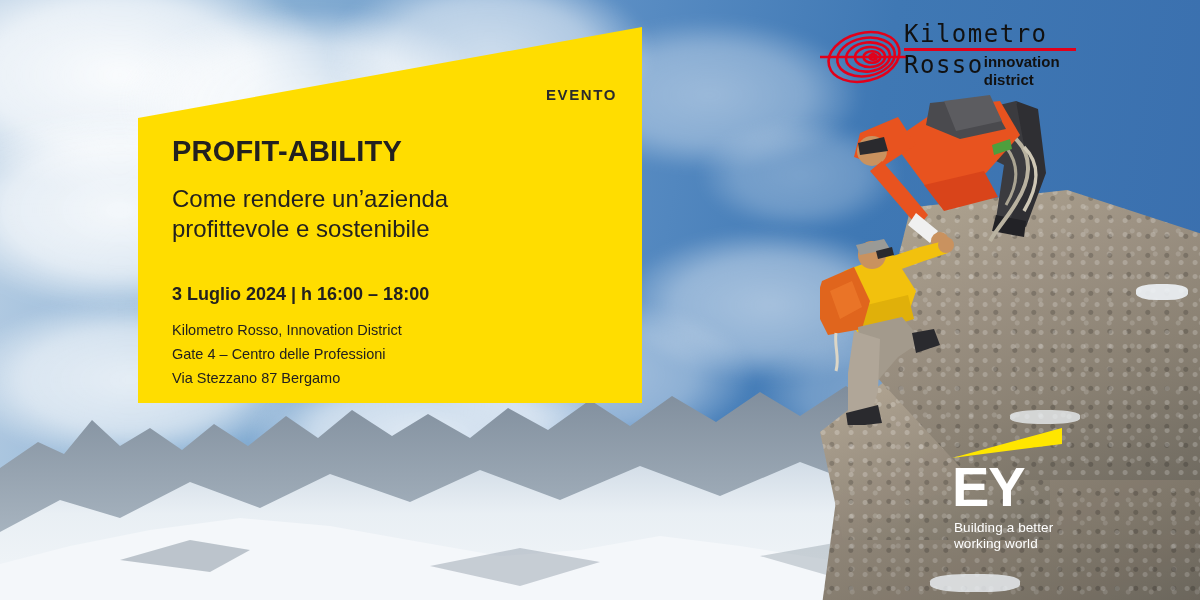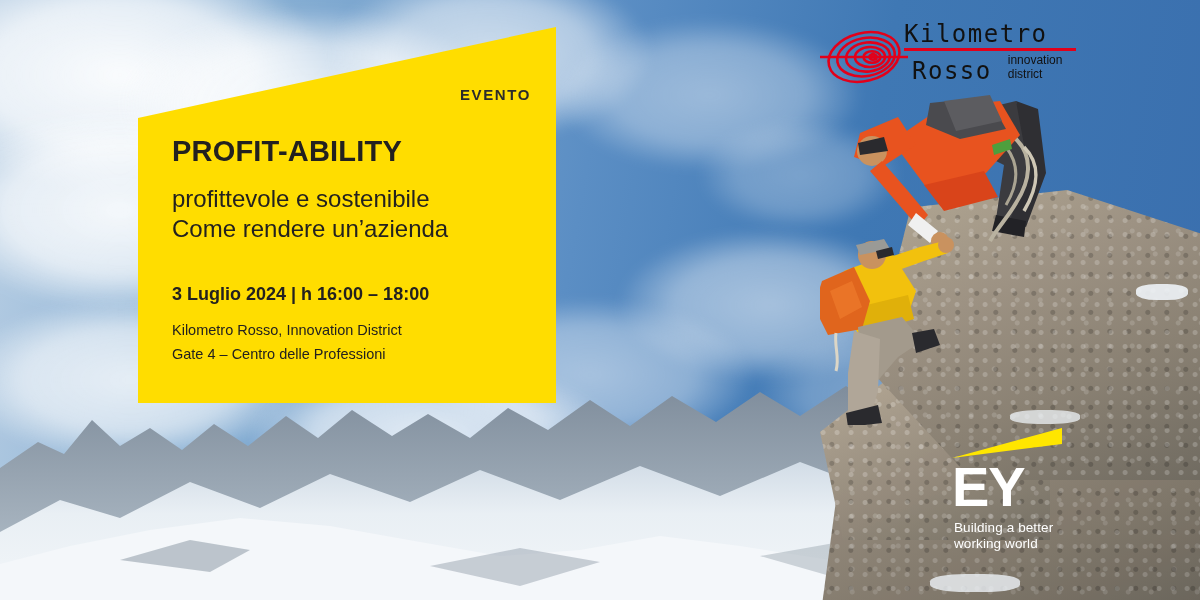--- a/index.html
+++ b/index.html
@@ -67,21 +67,21 @@
   }
   .rock-snow {
     position:absolute; background:#eef3f7; opacity:.9; border-radius:40%;
   }
 
   
   .climbers { position:absolute; left:820px; top:95px; width:270px; height:330px; }
 
   
   .panel {
-    position:absolute; left:138px; top:20px; width:418px; height:383px;
+    position:absolute; left:138px; top:20px; width:504px; height:383px;
     background:#ffdd00;
     clip-path:polygon(0% 25.6%, 100% 1.8%, 100% 100%, 0% 100%);
   }
   .evento {
     position:absolute; right:25px; top:66px;
     font-size:15px; font-weight:bold; letter-spacing:1.6px; color:#2b2b2b;
   }
   .panel-body { position:absolute; left:34px; top:115px; width:430px; }
   .title {
     font-size:29px; font-weight:bold; letter-spacing:.2px; color:#23211f;
@@ -98,23 +98,23 @@
 
   
   .km-logo { position:absolute; left:818px; top:22px; width:260px; height:72px; }
   .km-mark { position:absolute; left:0; top:2px; width:92px; height:66px; }
   .km-text { position:absolute; left:86px; top:0px; width:180px; }
   .km-word {
     font-family:"DejaVu Sans Mono", monospace;
     font-size:24px; font-weight:400; color:#111; letter-spacing:1.5px; line-height:1.06;
   }
   .km-rule { height:2.5px; background:#e2001a; margin:1px 0 2px 0; width:172px; }
-  .km-row2 { display:flex; align-items:flex-end; gap:16px;margin-left:8px; }
+  .km-row2 { display:flex; gap:0; }
   .km-sub {
-    font-size:12px; line-height:1.18; color:#111; font-weight:400; padding-bottom:3px;
+    font-size:15px; line-height:1.18; color:#111; font-weight:700; padding-bottom:3px;
   }
 
   
   .ey-logo { position:absolute; left:952px; top:428px; width:140px; height:130px; }
   .ey-beam { position:absolute; left:0; top:0; width:112px; height:32px; }
   .ey-mark {
     position:absolute; left:0; top:32px;
     font-size:56px; font-weight:bold; color:#fff; letter-spacing:-1px; line-height:.95;
   }
   .ey-tag {
@@ -242,29 +242,30 @@
     </g>
   </svg>
 
   <div class="panel">
     <div class="evento">EVENTO</div>
 
     <div class="panel-body">
       <div class="title">PROFIT-ABILITY</div>
 
       <div class="subtitle">
+        <div>Come rendere un’azienda</div>
         <div>profittevole e sostenibile</div>
-        <div>Come rendere un’azienda</div>
       </div>
 
       <div class="date-line">3 Luglio 2024 | h 16:00 – 18:00</div>
 
       <div class="addr">
         <div>Kilometro Rosso, Innovation District</div>
         <div>Gate 4 – Centro delle Professioni</div>
+        <div>Via Stezzano 87 Bergamo</div>
       </div>
     </div>
   </div>
 
   <div class="km-logo">
     <svg class="km-mark" viewBox="0 0 92 66">
       <g fill="none" stroke="#e2001a" stroke-width="2.6">
         <ellipse cx="46" cy="33" rx="36" ry="24" transform="rotate(-14 46 33)"></ellipse>
         <ellipse cx="48" cy="33" rx="29" ry="19" transform="rotate(-10 48 33)"></ellipse>
         <ellipse cx="50" cy="33" rx="22" ry="14.5" transform="rotate(-6 50 33)"></ellipse>

